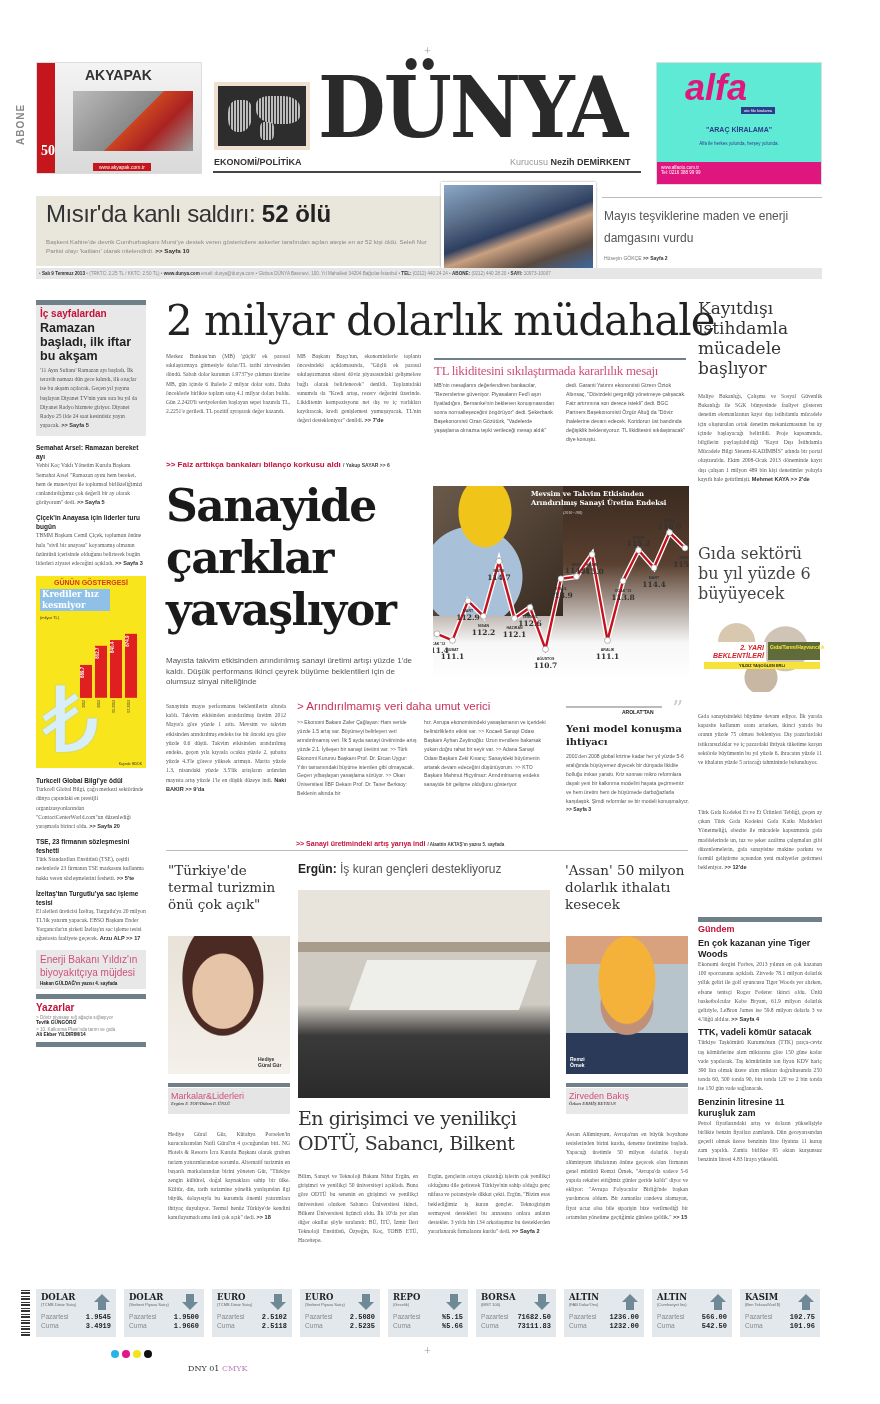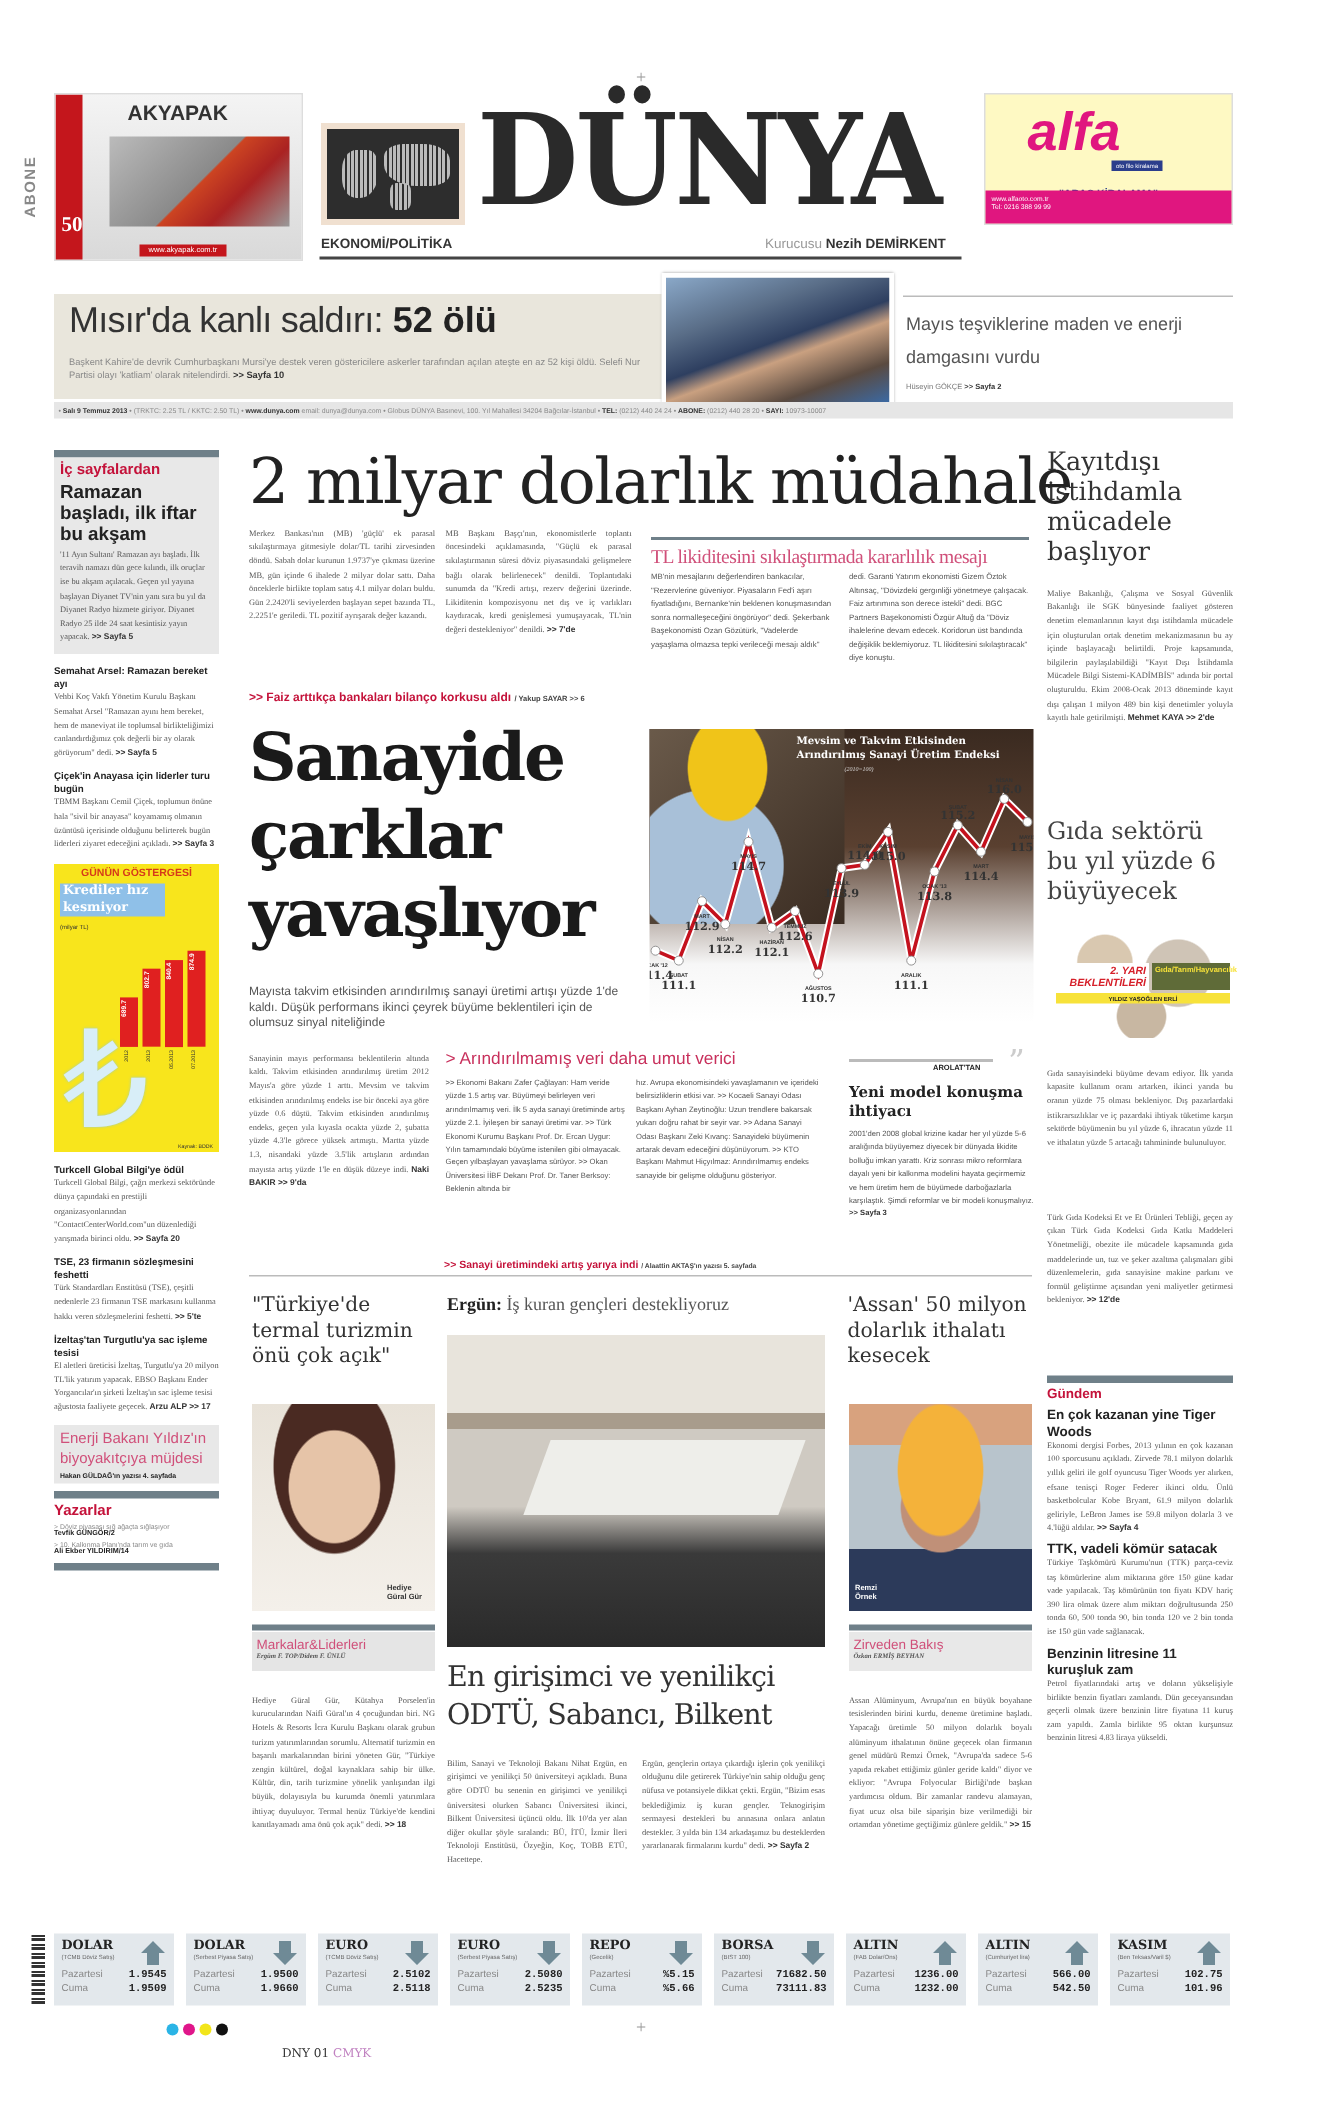--- a/index.html
+++ b/index.html
@@ -42,21 +42,21 @@
   </div>
 </div>
 <div class="abs" style="left:318px;top:58px;font-family:'DejaVu Serif',serif;font-weight:bold;font-size:78px;color:#2a2a2a;letter-spacing:-2px;transform:scaleY(1.08);transform-origin:top">DÜNYA</div>
 <div class="abs" style="left:214px;top:157px;font-family:'Liberation Sans',sans-serif;font-weight:bold;font-size:9px;color:#333">EKONOMİ/POLİTİKA</div>
 <div class="abs" style="left:510px;top:157px;font-family:'Liberation Sans',sans-serif;font-size:9px;color:#333">
   <span style="color:#999">Kurucusu</span>
   <b>Nezih DEMİRKENT</b>
 </div>
 <div class="abs" style="left:213px;top:171px;width:428px;border-top:2px solid #444"></div>
 
-<div class="abs" style="left:656px;top:62px;width:166px;height:88px;border:1px solid #ddd;background:#fef9c3">
+<div class="abs" style="left:656px;top:62px;width:166px;height:123px;border:1px solid #ddd;background:#5eead4">
   <div style="position:absolute;left:28px;top:4px;font-family:'Liberation Sans',sans-serif;font-weight:bold;font-style:italic;font-size:36px;color:#e0167f">alfa</div>
   <div style="position:absolute;left:84px;top:44px;background:#2b3e8c;color:#fff;font-size:4px;padding:1px 3px;font-family:'Liberation Sans',sans-serif">oto filo kiralama</div>
   <div style="position:absolute;left:0;width:100%;text-align:center;top:63px;font-family:'Liberation Sans',sans-serif;font-weight:bold;font-size:7px;color:#2b3e8c">"ARAÇ KİRALAMA"</div>
   <div style="position:absolute;left:0;width:100%;text-align:center;top:78px;font-family:'Liberation Sans',sans-serif;font-size:4.5px;color:#2b3e8c">Alfa ile herkes yolunda, herşey yolunda.</div>
   <div style="position:absolute;left:0;bottom:0;width:100%;height:22px;background:#e0167f;color:#fff;font-family:'Liberation Sans',sans-serif;font-size:4.5px;padding:3px 4px">
     <div>www.alfaoto.com.tr</div>
     <div>Tel: 0216 388 99 99</div>
   </div>
 </div>
 
@@ -285,21 +285,21 @@
 <div class="abs bar" style="left:168px;top:1083px;width:122px;height:4px"></div>
 <div class="abs" style="left:168px;top:1088px;width:122px;height:26px;background:#e5e5e5;padding:3px">
   <div class="sans" style="font-size:9px;color:#d0507a">Markalar&amp;Liderleri</div>
   <div style="font-size:4.5px;font-style:italic;font-weight:bold;color:#555">Ergüm F. TOP/Didem F. ÜNLÜ</div>
 </div>
 <p class="abs body" style="left:168px;top:1130px;width:122px">
   <span>Hediye Güral Gür, Kütahya Porselen'in kurucularından Naifi Güral'ın 4 çocuğundan biri. NG Hotels &amp; Resorts İcra Kurulu Başkanı olarak grubun turizm yatırımlarından sorumlu. Alternatif turizmin en başarılı markalarından birini yöneten Gür, "Türkiye zengin kültürel, doğal kaynaklara sahip bir ülke. Kültür, din, tarih turizmine yönelik yanlışından ilgi büyük, dolayısıyla bu kurumda önemli yatırımlara ihtiyaç duyuluyor. Termal henüz Türkiye'de kendini kanıtlayamadı ama önü çok açık" dedi.</span>
   <span class="more">&gt;&gt; 18</span>
 </p>
 
-<div class="abs" style="left:298px;top:862px;font-family:Liberation Serif, serif;font-size:12px;white-space:nowrap;color:#555">
+<div class="abs" style="left:298px;top:862px;font-family:Liberation Sans, sans-serif;font-size:12px;white-space:nowrap;color:#555">
   <b style="color:#222">Ergün:</b>
   <span>İş kuran gençleri destekliyoruz</span>
 </div>
 <div class="abs" style="left:298px;top:890px;width:252px;height:208px;background:linear-gradient(180deg,#e8e4dc 0 25%,#a89c8c 25% 30%,#cfcac2 30% 55%,#3a3a3a 70%,#2a2a2a 100%)">
   <div style="position:absolute;left:60px;top:70px;width:170px;height:50px;background:#eeeeea;transform:skewX(-20deg)"></div>
 </div>
 <div class="abs" style="left:298px;top:1106px;width:262px;font-family:'DejaVu Serif',serif;font-size:19px;line-height:25px;color:#333;letter-spacing:-0.5px">En girişimci ve yenilikçi ODTÜ, Sabancı, Bilkent</div>
 <p class="abs body" style="left:298px;top:1172px;width:120px">
   <span>Bilim, Sanayi ve Teknoloji Bakanı Nihat Ergün, en girişimci ve yenilikçi 50 üniversiteyi açıkladı. Buna göre ODTÜ bu senenin en girişimci ve yenilikçi üniversitesi olurken Sabancı Üniversitesi ikinci, Bilkent Üniversitesi üçüncü oldu. İlk 10'da yer alan diğer okullar şöyle sıralandı: BÜ, İTÜ, İzmir İleri Teknoloji Enstitüsü, Özyeğin, Koç, TOBB ETÜ, Hacettepe.</span>
 </p>
@@ -347,21 +347,21 @@
       <div class="s">(TCMB Döviz Satış)</div>
       <svg class="arrow" viewBox="0 0 18 18">
         <path d="M9 1 L17 9 L13 9 L13 17 L5 17 L5 9 L1 9 Z" fill="#6f8a96"></path>
       </svg>
       <div class="row" style="margin-top:6px">
         <span>Pazartesi</span>
         <b>1.9545</b>
       </div>
       <div class="row">
         <span>Cuma</span>
-        <b>1.9509</b>
+        <b>3.4919</b>
       </div>
     </div>
     <div class="market" style="left: 124px;">
       <div class="t">DOLAR</div>
       <div class="s">(Serbest Piyasa Satış)</div>
       <svg class="arrow" viewBox="0 0 18 18">
         <path d="M5 1 L13 1 L13 9 L17 9 L9 17 L1 9 L5 9 Z" fill="#6f8a96"></path>
       </svg>
       <div class="row" style="margin-top:6px">
         <span>Pazartesi</span>

